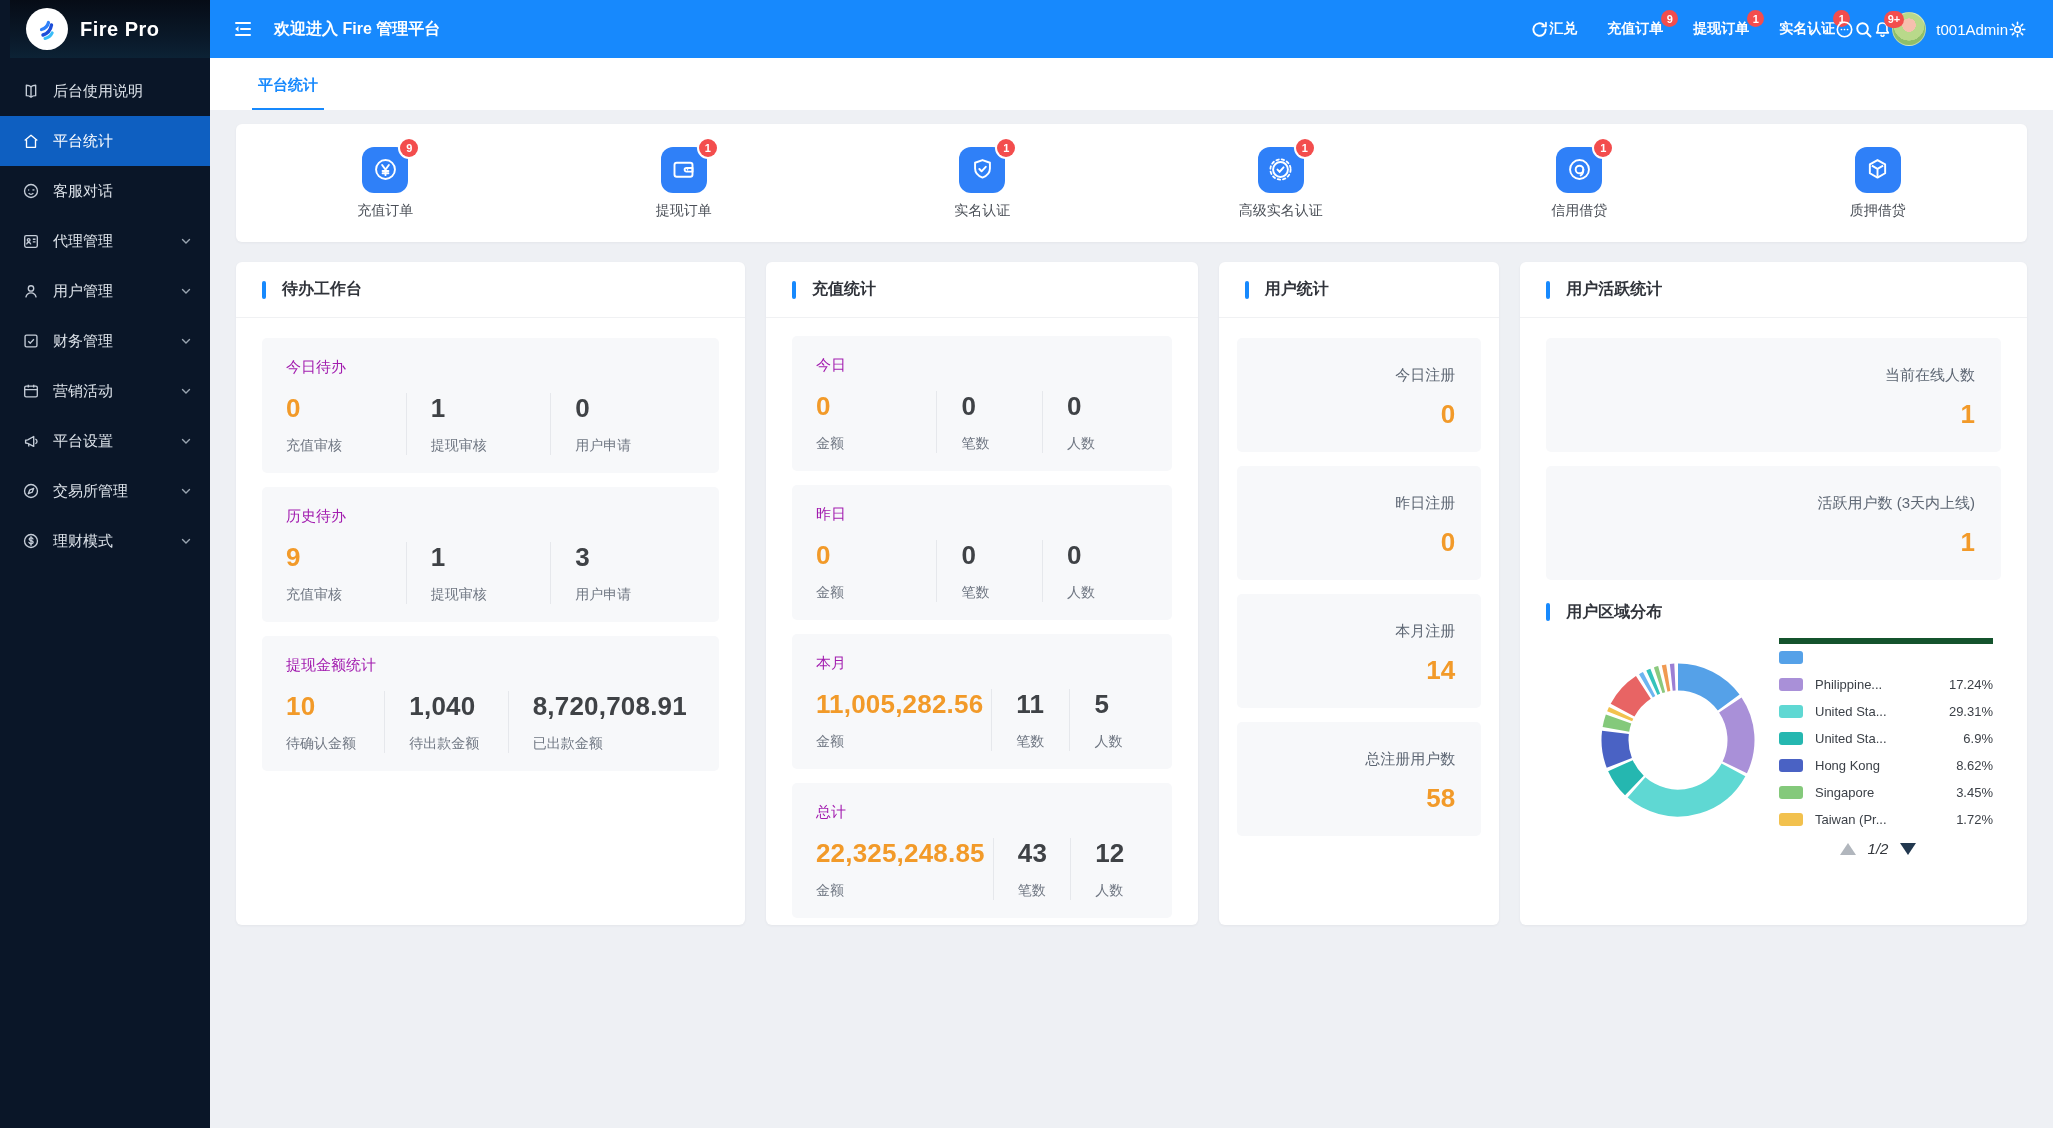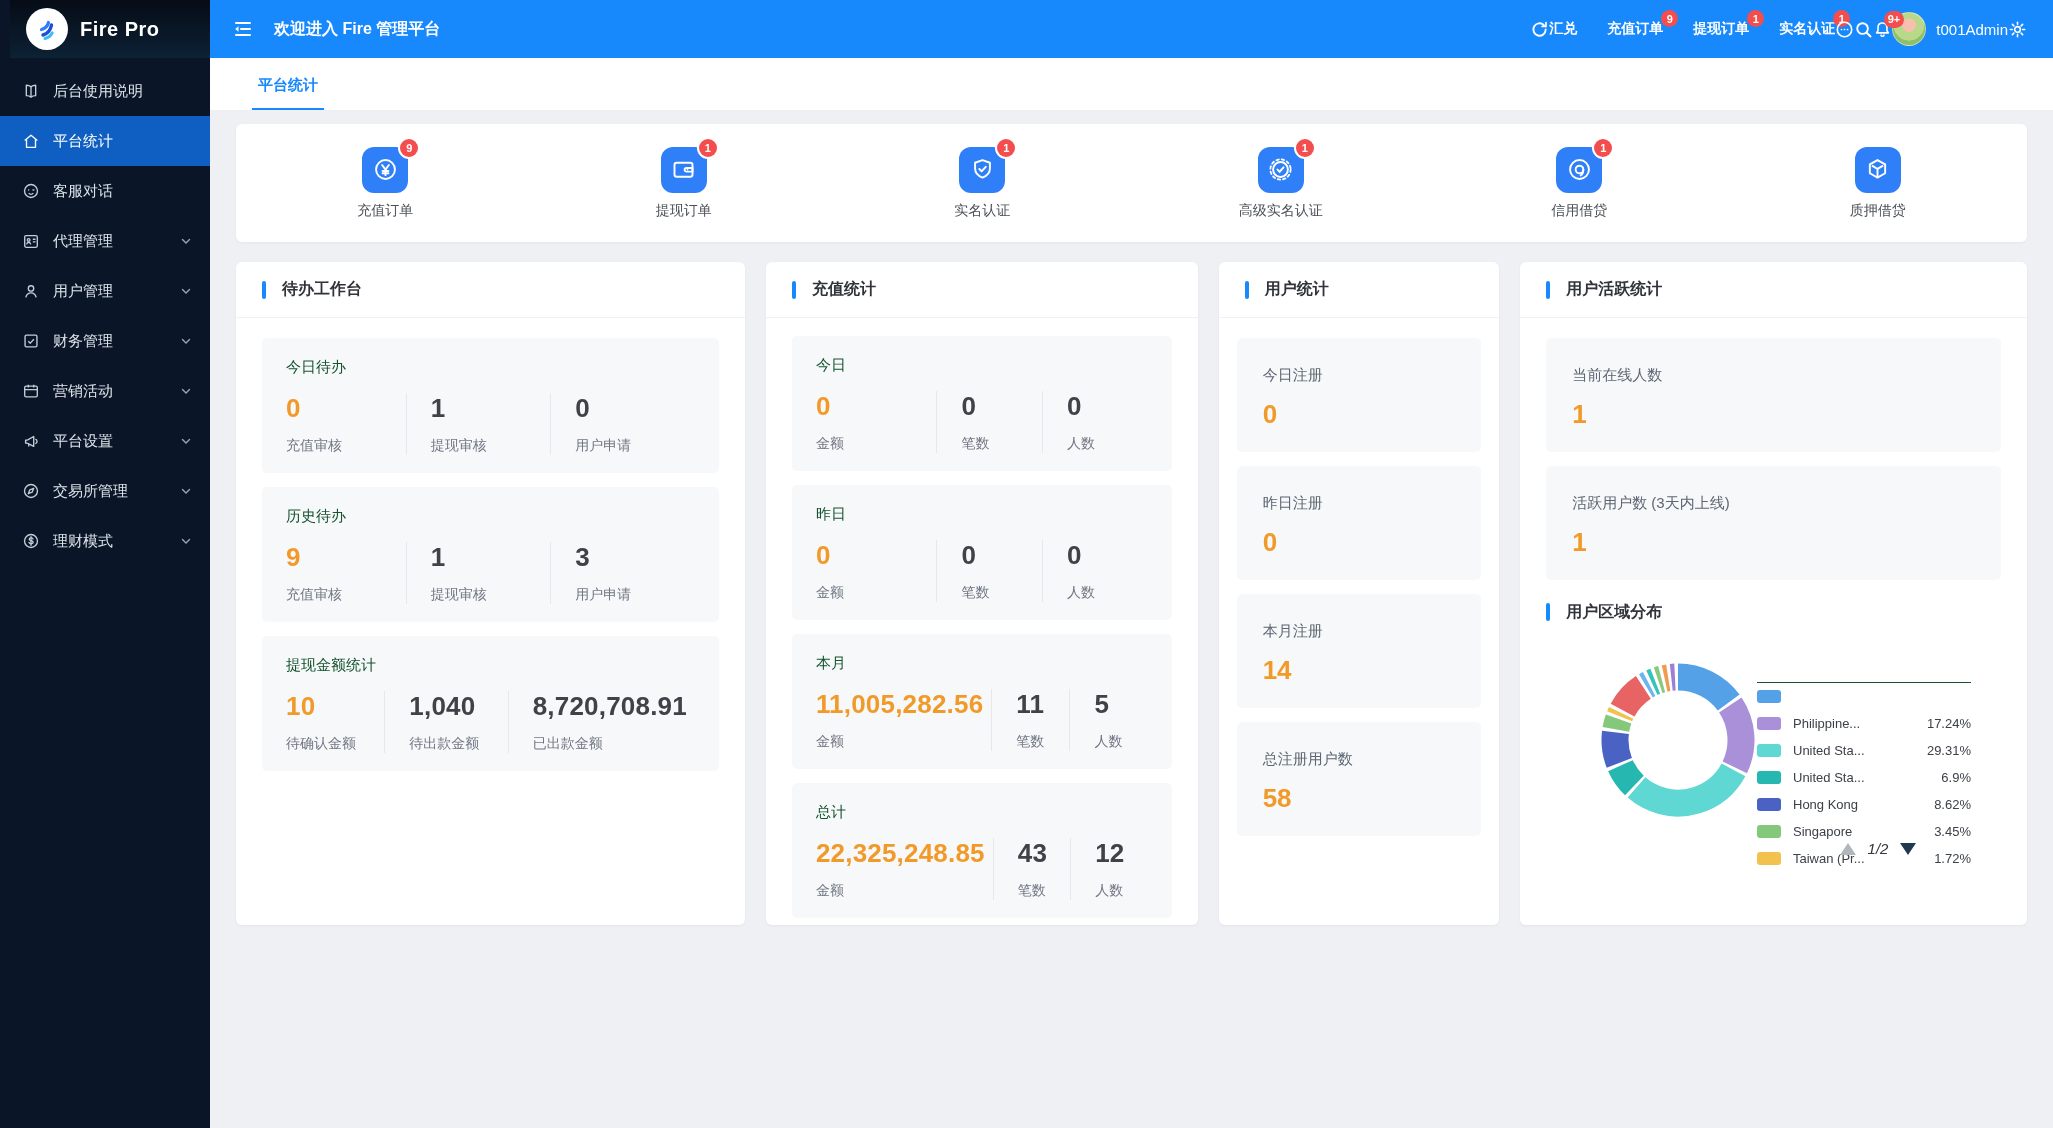--- a/index.html
+++ b/index.html
@@ -51,38 +51,38 @@
   .qi-label { margin-top:9px; font-size:14px; color:#4a4f57; }
 
   .cards-row { display:flex; gap:21px; margin-top:20px; height:663px; }
   .panel { display:flex; flex-direction:column; }
   .panel-hd { height:56px; display:flex; align-items:center; padding-left:26px; border-bottom:1px solid #f0f1f3; flex:0 0 56px; }
   .blue-bar { width:4px; height:18px; background:#1789fd; border-radius:2px; margin-right:16px; }
   .panel-title { font-size:16px; font-weight:bold; color:#30333a; }
   .panel-bd { padding:20px 26px; flex:1; }
 
   .sub-card { background:#f7f8fa; border-radius:5px; padding:20px 24px 18px 24px; margin-bottom:14px; }
-  .sub-title { font-size:15px; color:#14532d; }
+  .sub-title { font-size:15px; color:#a21caf; }
   .stats-row { display:flex; margin-top:16px; }
   .stat-col { flex:1; padding-right:8px; }
   .stat-col + .stat-col { border-left:1px solid #e6e8ec; padding-left:24px; }
   .stat-col.wide { flex:1.55; }
   .stat-val { font-size:26px; font-weight:bold; color:#3f4246; letter-spacing:.2px; }
   .stat-val.accent { color:#f29a29; }
   .stat-lab { margin-top:13px; font-size:14px; color:#707783; }
 
-  .value-card { background:#f7f8fa; border-radius:5px; padding:28px 26px 22px 26px; margin-bottom:14px; }
+  .value-card { background:#f7f8fa; border-radius:5px; padding:28px 26px 22px 26px; margin-bottom:14px;text-align:right; }
   .value-lab { font-size:15px; color:#5d6673; }
   .value-num { margin-top:14px; font-size:26px; font-weight:bold; color:#f29a29; }
 
   
   .region-hd { display:flex; align-items:center; padding-left:0; margin:10px 0 4px 0; height:36px; }
   .chart-area { position:relative; height:250px; }
   .donut { position:absolute; left:34px; top:8px; }
-  .legend { position:absolute; right:30px; top:4px; width:214px; height:197px; overflow:hidden; border-top:1px solid #14532d;margin-top:44px; }
+  .legend { position:absolute; right:8px; top:4px; width:214px; height:197px; overflow:hidden; border-top:6px solid #14532d; }
   .lg-row { height:27px; display:flex; align-items:center; cursor:pointer; }
   .lg-swatch { width:24px; height:13px; border-radius:3px; margin-right:12px; flex:0 0 24px; }
   .lg-label { font-size:13px; color:#3c4148; flex:1; white-space:nowrap; overflow:hidden; }
   .lg-pct { font-size:13px; color:#3c4148; }
   .lg-pager { position:absolute; right:16px; top:206px; width:214px; display:flex; align-items:center; justify-content:center; gap:12px;font-style:italic; }
   .pg-tri { width:0; height:0; cursor:pointer; }
   .pg-up { border-left:8px solid transparent; border-right:8px solid transparent; border-bottom:12px solid #b1b6bd; }
   .pg-down { border-left:8px solid transparent; border-right:8px solid transparent; border-top:12px solid #22384f; }
   .pg-text { font-size:15px; color:#33373d; }
 </style>

